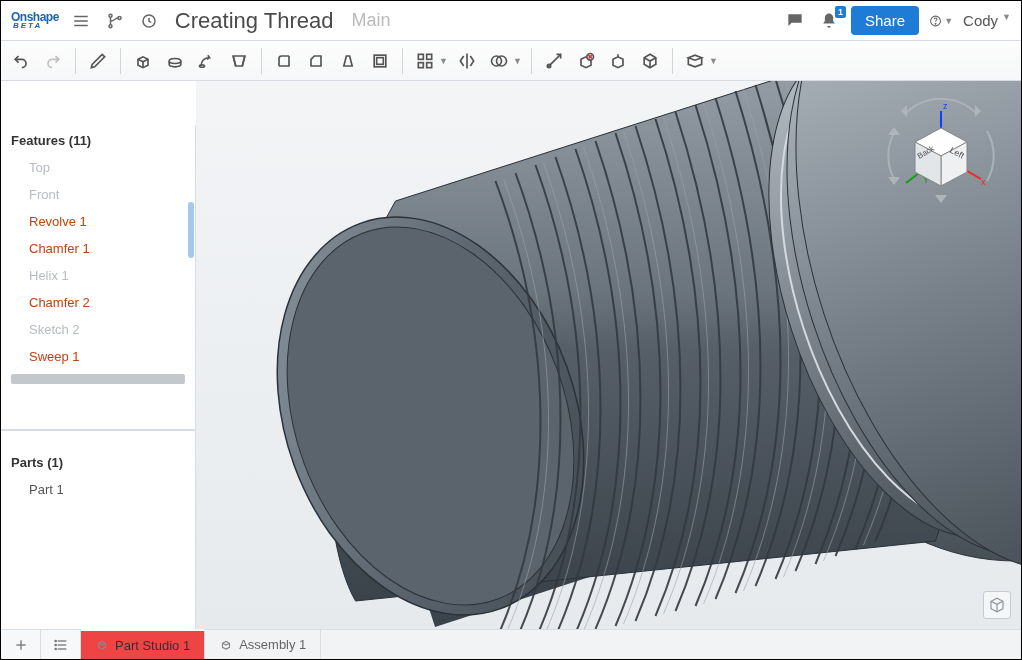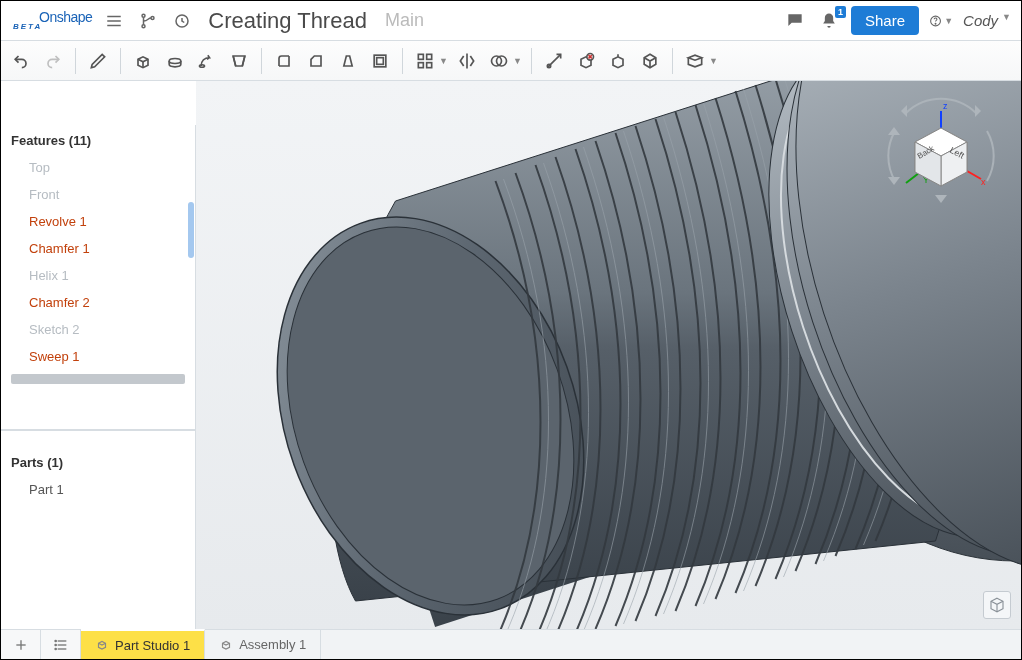--- a/index.html
+++ b/index.html
@@ -23,36 +23,36 @@
     display:flex;flex-direction:column;
   }
   
   .header{
     height:40px;flex:0 0 40px;
     display:flex;align-items:center;
     padding:0 10px;gap:10px;
     border-bottom:1px solid var(--panel-border);
   }
   .logo{display:flex;flex-direction:column;align-items:flex-start;line-height:1;}
-  .logo-main{font-weight:400;font-size:14px;color:var(--onshape-blue);letter-spacing:-0.5px;margin-left:28px;}
+  .logo-main{font-weight:700;font-size:12px;color:var(--onshape-blue);letter-spacing:-0.5px;}
   .logo-beta{font-size:8px;color:var(--onshape-blue);font-weight:700;letter-spacing:2px;margin-top:-1px;margin-left:2px;font-style:italic;}
   .hdr-icon{width:24px;height:24px;display:flex;align-items:center;justify-content:center;color:#666;cursor:pointer;}
   .hdr-title{font-size:22px;color:#4a4a4a;font-weight:400;margin-left:4px;}
   .hdr-sub{font-size:18px;color:#bbb;margin-left:8px;}
   .hdr-spacer{flex:1;}
   .share-btn{
     background:#1E7CD6;color:#fff;border:none;border-radius:4px;
     padding:6px 14px;font-size:15px;cursor:pointer;
   }
   .badge-wrap{position:relative;}
   .badge{
     position:absolute;top:-3px;right:-5px;background:#1E7CD6;color:#fff;
     font-size:9px;font-weight:700;padding:0 3px;border-radius:2px;line-height:12px;
   }
-  .user-menu{display:flex;align-items:flex-start;gap:4px;color:#555;cursor:pointer;font-size:15px;font-style:italic;}
+  .user-menu{display:flex;align-items:flex-start;gap:4px;color:#555;cursor:pointer;font-size:15px;}
   
   .toolbar{
     height:var(--toolbar-h);flex:0 0 var(--toolbar-h);
     border-bottom:1px solid var(--panel-border);
     display:flex;align-items:center;
     padding:0 6px;gap:4px;
     background:linear-gradient(#fdfdfd,#f6f7f8);
   }
   .tbtn{
     width:28px;height:28px;display:flex;align-items:center;justify-content:center;
@@ -97,21 +97,21 @@
     display:flex;align-items:stretch;background:#f1f3f5;
   }
   .tabbtn{
     width:40px;display:flex;align-items:center;justify-content:center;
     border-right:1px solid var(--panel-border);color:#777;cursor:pointer;background:#f7f8f9;
   }
   .doctab{
     display:flex;align-items:center;gap:6px;padding:0 14px;
     border-right:1px solid var(--panel-border);color:#666;cursor:pointer;font-size:13px;
   }
-  .doctab.active{background:#fde047;color:#333;border-top:2px solid #fff;margin-top:-1px;}
+  .doctab.active{background:#ef4444;color:#333;border-top:2px solid #fff;margin-top:-1px;}
   .doctab .ticn{width:14px;height:14px;}
 </style>
 </head>
 <body>
 
 <div class="header">
   <div class="logo">
     <span class="logo-main">Onshape</span>
     <span class="logo-beta">BETA</span>
   </div>

